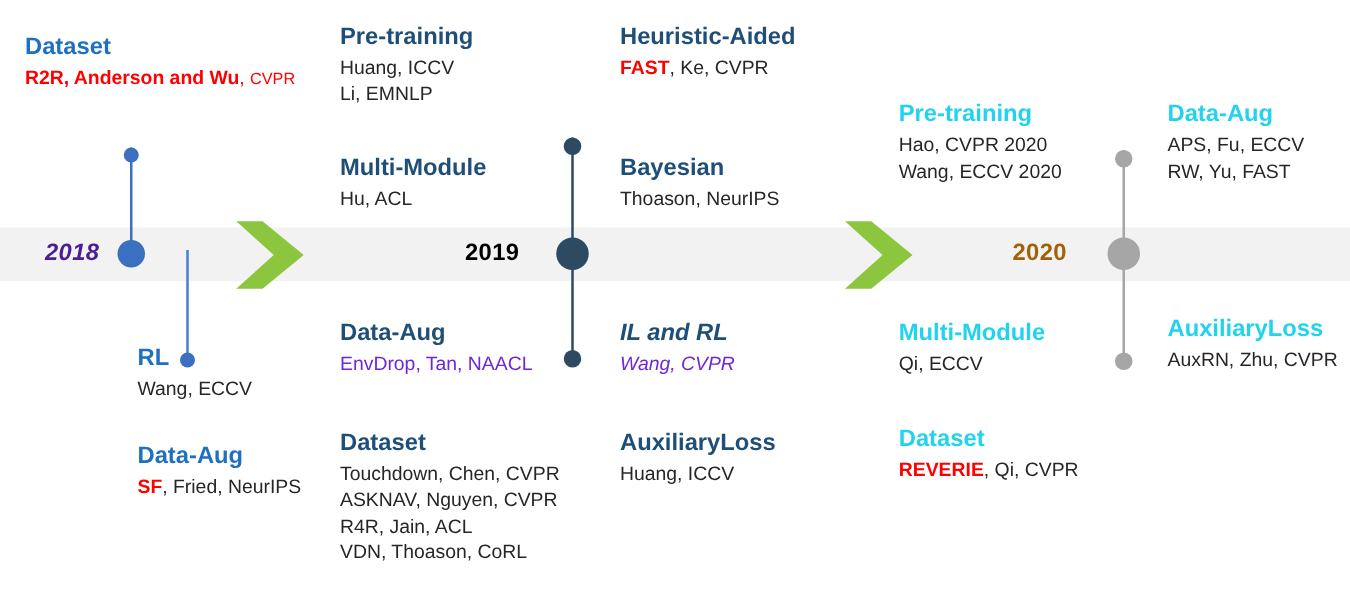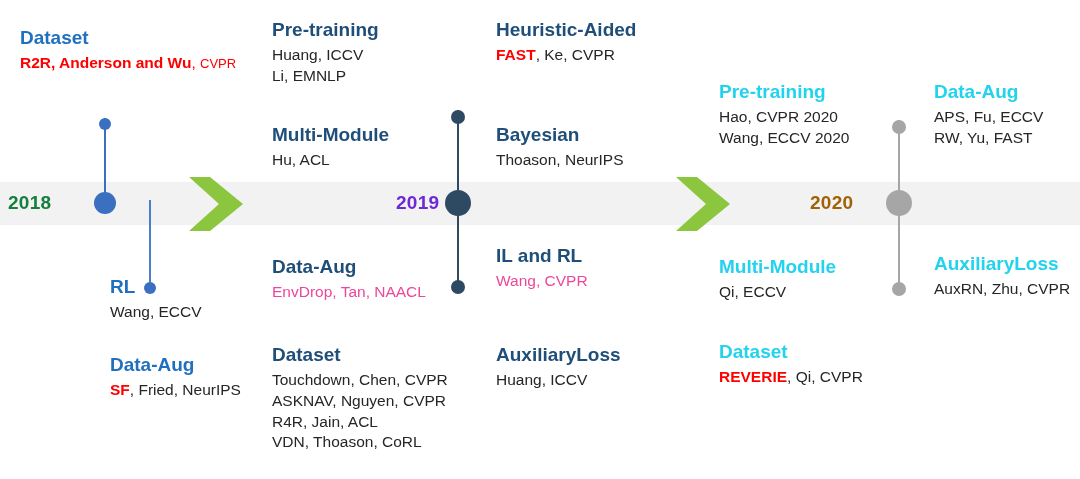--- a/index.html
+++ b/index.html
@@ -13,22 +13,22 @@
 
   
   .band{
     position:absolute;left:0;top:182px;width:1080px;height:43px;
     background:#f2f2f2;
   }
   .year{
     position:absolute;font-weight:bold;font-size:19px;letter-spacing:.3px;
     top:192px;
   }
-  .year.y2018{left:8px;color:#15803d;}
-  .year.y2019{left:396px;color:#6d28d9;}
+  .year.y2018{left:36px;color:#4c1d95;font-style:italic;}
+  .year.y2019{left:372px;color:#000000;}
   .year.y2020{left:810px;color:#a16207;}
 
   
   .chev{position:absolute;top:175px;width:60px;height:58px;}
   .chev svg{display:block;width:60px;height:58px;}
   .chev.c1{left:186px;}
   .chev.c2{left:673px;}
 
   
   .conn{position:absolute;}
@@ -60,21 +60,21 @@
   #c20 .dot.big{width:26px;height:26px;background:#a6a6a6;left:-7px;top:70px;}
   #c20 .dot.botd{width:14px;height:14px;background:#a6a6a6;left:-1px;top:162px;}
 
   
   .blk{position:absolute;}
   .hd{font-weight:bold;font-size:19px;line-height:1.28;margin:0 0 3px 0;white-space:nowrap;}
   .hd.blue{color:#2070c0;}
   .hd.navy{color:#1f4e79;}
   .hd.cyan{color:#22d3ee;}
   .ent{font-size:15.5px;line-height:1.33;color:#262626;white-space:nowrap;margin:0;}
-  .ent.red{color:#ec4899;text-align:right;}
+  .ent.red{color:#6d28d9;text-align:right;}
   .ent .rd{color:#ff0000;}
   .ent .bold{font-weight:bold;}
   .ent .sm{font-size:13px;}
 </style>
 </head>
 <body>
 
 <div id="stage">
 
   <div class="band"></div>
@@ -164,21 +164,21 @@
   <div class="blk" style="left:496px;top:18px;">
     <div class="hd navy">Heuristic-Aided</div>
     <div class="ent"><span class="bold rd">FAST</span><span>, Ke, CVPR</span></div>
   </div>
 
   <div class="blk" style="left:496px;top:123px;">
     <div class="hd navy">Bayesian</div>
     <div class="ent"><span>Thoason, NeurIPS</span></div>
   </div>
 
-  <div class="blk" style="left:496px;top:244px;">
+  <div class="blk" style="left:496px;top:255px;font-style:italic;">
     <div class="hd navy">IL and RL</div>
     <div class="ent red"><span>Wang, CVPR</span></div>
   </div>
 
   <div class="blk" style="left:496px;top:343px;">
     <div class="hd navy">AuxiliaryLoss</div>
     <div class="ent"><span>Huang, ICCV</span></div>
   </div>
 
   <div class="blk" style="left:719px;top:80px;">

